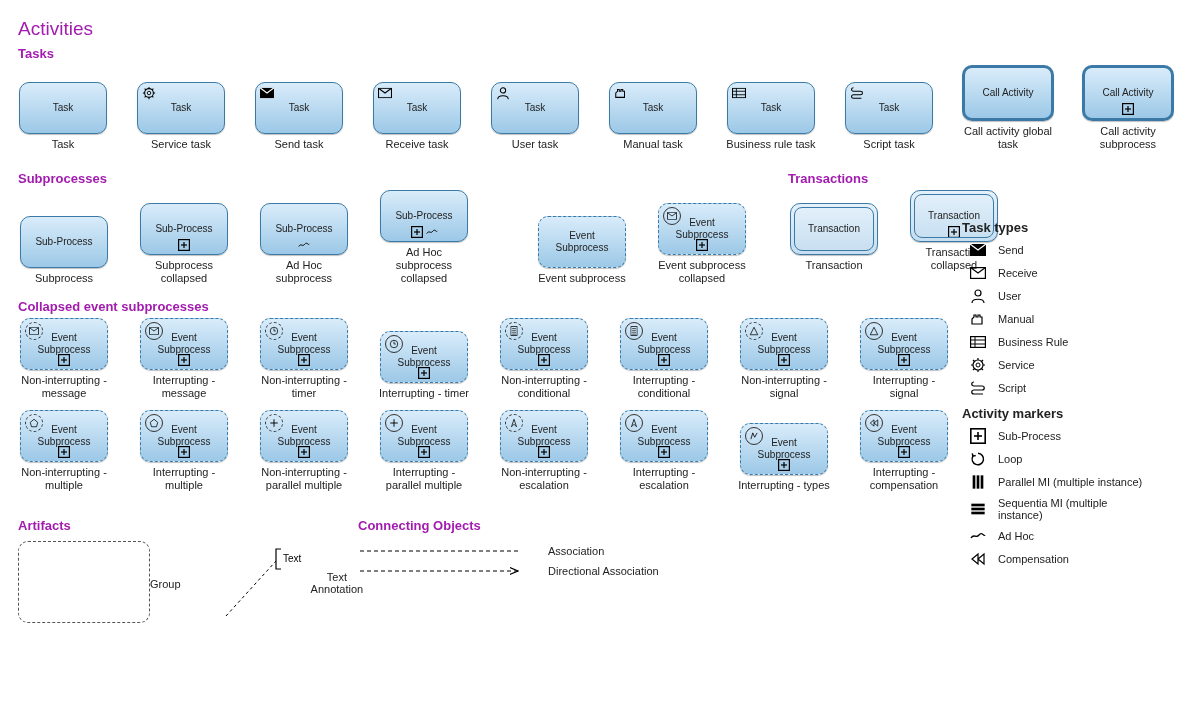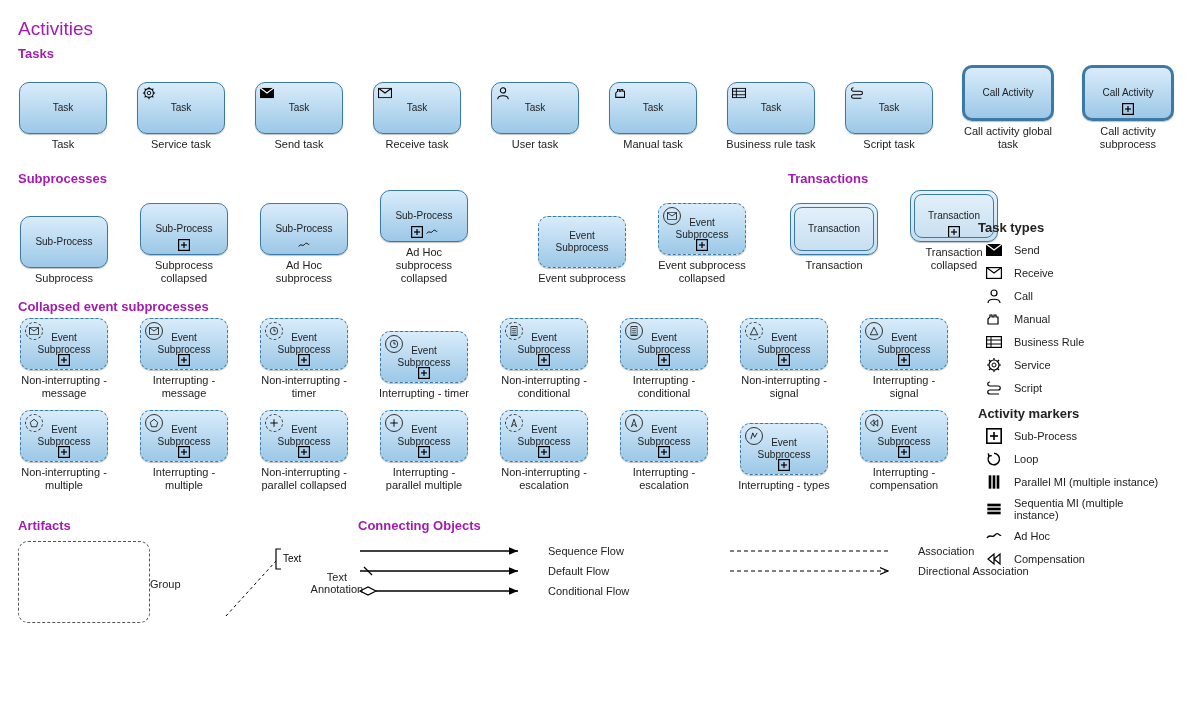--- a/index.html
+++ b/index.html
@@ -15,21 +15,21 @@
   .activity.tx::after{content:"";position:absolute;inset:3px;border:1px solid #3b7aa6;border-radius:8px}
   .label{font-size:10px;text-align:center;line-height:12px;padding:0 4px}
   .ico{position:absolute;top:3px;left:4px;width:14px;height:14px;display:flex;align-items:center;justify-content:center;color:#333}
   .ico svg{width:14px;height:14px}
   .marks{position:absolute;bottom:3px;left:0;right:0;display:flex;gap:3px;justify-content:center}
   .marks svg{width:12px;height:12px}
   .evcircle{position:absolute;top:3px;left:4px;width:16px;height:16px;border-radius:50%;display:flex;align-items:center;justify-content:center}
   .evcircle.solid{border:1.2px solid #333}
   .evcircle.dash{border:1.2px dashed #333}
   .evcircle svg{width:10px;height:10px}
-  .legend{position:absolute;right:14px;top:210px;width:200px}
+  .legend{position:absolute;right:30px;top:210px;width:200px}
   .legend h2{font-size:13px;font-weight:bold;margin:10px 0 6px 0}
   .lgrow{display:flex;align-items:center;gap:12px;margin:7px 8px}
   .lgrow svg,.lgrow .glyph{width:16px;height:16px;flex:0 0 16px;display:flex;align-items:center;justify-content:center;color:#000}
   .artifacts{display:flex;gap:40px;align-items:flex-start;margin-top:8px}
   .group-box{width:130px;height:80px;border:1.5px dashed #555;border-radius:10px}
   .art-cap{text-align:center;margin-top:4px}
   .arrowrow{display:flex;align-items:center;gap:20px;margin:8px 0;font-size:11px}
   .arrowdraw{width:170px;height:12px}
   .arrowrow .albl{width:140px}
   svg{overflow:visible}
@@ -516,21 +516,21 @@
             <use href="#i-parmulti"></use>
           </svg>
         </span>
         <span class="label">Event Subprocess</span>
         <div class="marks">
           <svg>
             <use href="#m-sub"></use>
           </svg>
         </div>
       </div>
-      <div class="cap">Non-interrupting - parallel collapsed</div>
+      <div class="cap">Non-interrupting - parallel multiple</div>
     </div>
   <div class="cell">
       <div class="activity dashed">
         <span class="evcircle solid">
           <svg>
             <use href="#i-parmulti"></use>
           </svg>
         </span>
         <span class="label">Event Subprocess</span>
         <div class="marks">
@@ -625,42 +625,20 @@
    </div>
   </div>
  </div>
 
  <div style="flex:1">
   <h2 class="sub">Connecting Objects</h2>
   <div style="display:flex;gap:40px">
    <div>
     <div class="arrowrow">
             <svg class="arrowdraw">
-              <line x1="2" y1="6" x2="160" y2="6" stroke="#000" stroke-width="1.3" marker-end="url(#arrowfill)"></line>
-            </svg>
-            <span class="albl">Sequence Flow</span>
-          </div>
-    <div class="arrowrow">
-            <svg class="arrowdraw">
-              <line x1="2" y1="6" x2="160" y2="6" stroke="#000" stroke-width="1.3" marker-end="url(#arrowfill)"></line>
-              <line x1="6" y1="2" x2="14" y2="10" stroke="#000" stroke-width="1.3"></line>
-            </svg>
-            <span class="albl">Default Flow</span>
-          </div>
-    <div class="arrowrow">
-            <svg class="arrowdraw">
-              <path d="M2 6 L10 2 L18 6 L10 10 Z" fill="none" stroke="#000" stroke-width="1.2"></path>
-              <line x1="18" y1="6" x2="160" y2="6" stroke="#000" stroke-width="1.3" marker-end="url(#arrowfill)"></line>
-            </svg>
-            <span class="albl">Conditional Flow</span>
-          </div>
-   </div>
-   <div>
-    <div class="arrowrow">
-            <svg class="arrowdraw">
               <line x1="2" y1="6" x2="160" y2="6" stroke="#000" stroke-width="1.2" stroke-dasharray="4,3"></line>
             </svg>
             <span class="albl">Association</span>
           </div>
     <div class="arrowrow">
             <svg class="arrowdraw">
               <line x1="2" y1="6" x2="160" y2="6" stroke="#000" stroke-width="1.2" stroke-dasharray="4,3" marker-end="url(#arrowopen)"></line>
             </svg>
             <span class="albl">Directional Association</span>
           </div>
@@ -680,21 +658,21 @@
   <div class="lgrow">
       <svg viewBox="0 0 16 12">
         <use href="#i-receive"></use>
       </svg>
       <span>Receive</span>
     </div>
   <div class="lgrow">
       <svg>
         <use href="#i-user"></use>
       </svg>
-      <span>Call</span>
+      <span>User</span>
     </div>
   <div class="lgrow">
       <svg viewBox="0 0 16 14">
         <use href="#i-manual"></use>
       </svg>
       <span>Manual</span>
     </div>
   <div class="lgrow">
       <svg viewBox="0 0 16 12">
         <use href="#i-brule"></use>

